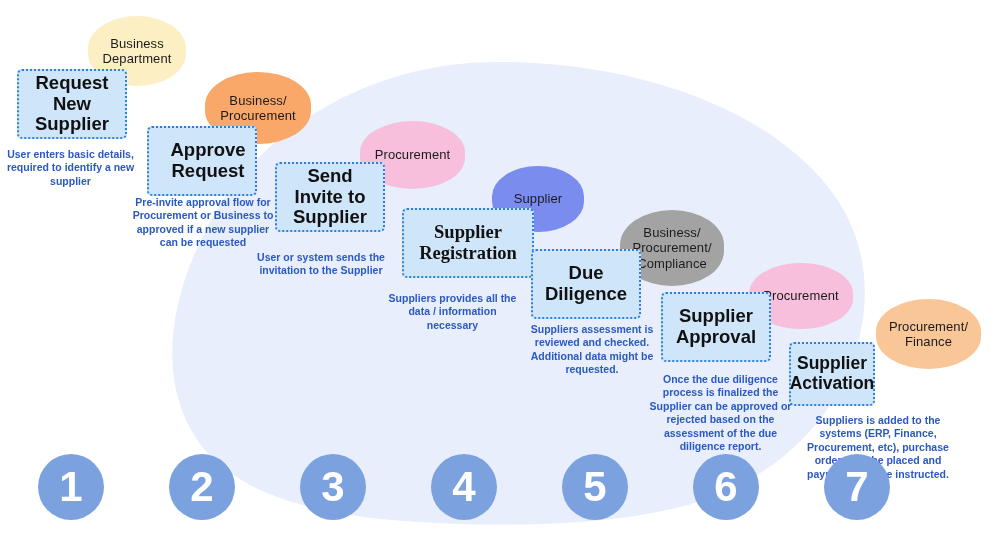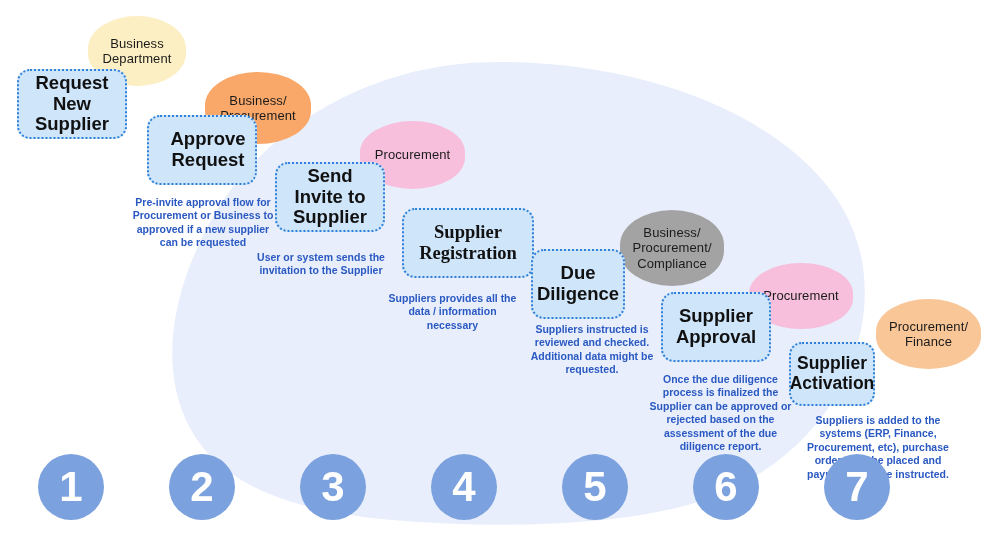--- a/index.html
+++ b/index.html
@@ -42,21 +42,21 @@
     letter-spacing: .1px;
     padding: 2px 6px;
     box-sizing: border-box;
   }
   
   .step-box {
     position: absolute;
     z-index: 3;
     background: #cfe5fa;
     border: 2.5px dotted #2f80d8;
-    border-radius: 13px;
+    border-radius: 5px;
     display: flex;
     align-items: center;
     justify-content: center;
     text-align: center;
     color: #111111;
     font-weight: bold;
     font-size: 18.5px;
     line-height: 1.13;
     box-sizing: border-box;
     padding: 2px 4px;
@@ -106,56 +106,62 @@
              C 158 368, 172 292, 210 222
              C 256 138, 360 62, 498 62 Z" fill="#e8eefb"></path>
   </svg>
 
   <div class="role-bubble" style="left:88px; top:16px; width:98px; height:70px; background:#fcefc3;">
     <span>Business Department</span>
   </div>
   <div class="step-box" style="left:17px; top:69px; width:110px; height:70px;">
     <span>Request New Supplier</span>
   </div>
+  <div class="caption" style="left:4px; top:148px; width:133px;">
+    <span>User enters basic details, required to identify a new supplier</span>
+  </div>
 
   <div class="role-bubble" style="left:205px; top:72px; width:106px; height:72px; background:#f9a86a;">
     <span>Business/ Procurement</span>
   </div>
-  <div class="step-box" style="left:147px; top:115px; width:110px; height:70px;padding-left:16px;">
+  <div class="step-box" style="left:147px; top:126px; width:110px; height:70px;padding-left:16px;">
     <span>Approve Request</span>
   </div>
   <div class="caption" style="left:127px; top:196px; width:152px;">
     <span>Pre-invite approval flow for Procurement or Business to approved if a new supplier can be requested</span>
   </div>
 
   <div class="role-bubble" style="left:360px; top:121px; width:105px; height:68px; background:#f7bfdb;">
     <span>Procurement</span>
   </div>
   <div class="step-box" style="left:275px; top:162px; width:110px; height:70px;">
     <span>Send Invite to Supplier</span>
   </div>
   <div class="caption" style="left:256px; top:251px; width:130px;">
     <span>User or system sends the invitation to the Supplier</span>
   </div>
 
+  <div class="role-bubble" style="left:492px; top:166px; width:92px; height:66px; background:#7b8cef;">
+    <span>Supplier</span>
+  </div>
   <div class="step-box" style="left:402px; top:208px; width:132px; height:70px;font-family:Liberation Serif, serif;">
     <span>Supplier Registration</span>
   </div>
   <div class="caption" style="left:386px; top:292px; width:133px;">
     <span>Suppliers provides all the data / information necessary</span>
   </div>
 
   <div class="role-bubble" style="left:620px; top:210px; width:104px; height:76px; background:#a3a3a3;">
     <span>Business/ Procurement/ Compliance</span>
   </div>
-  <div class="step-box" style="left:531px; top:249px; width:94px; height:70px;">
+  <div class="step-box" style="left:531px; top:249px; width:110px; height:70px;">
     <span>Due Diligence</span>
   </div>
   <div class="caption" style="left:527px; top:323px; width:130px;">
-    <span>Suppliers instructed is reviewed and checked. Additional data might be requested.</span>
+    <span>Suppliers assessment is reviewed and checked. Additional data might be requested.</span>
   </div>
 
   <div class="role-bubble" style="left:749px; top:263px; width:104px; height:66px; background:#f7bfdb;">
     <span>Procurement</span>
   </div>
   <div class="step-box" style="left:661px; top:292px; width:110px; height:70px;">
     <span>Supplier Approval</span>
   </div>
   <div class="caption" style="left:643px; top:373px; width:155px;">
     <span>Once the due diligence process is finalized the Supplier can be approved or rejected based on the assessment of the due diligence report.</span>

